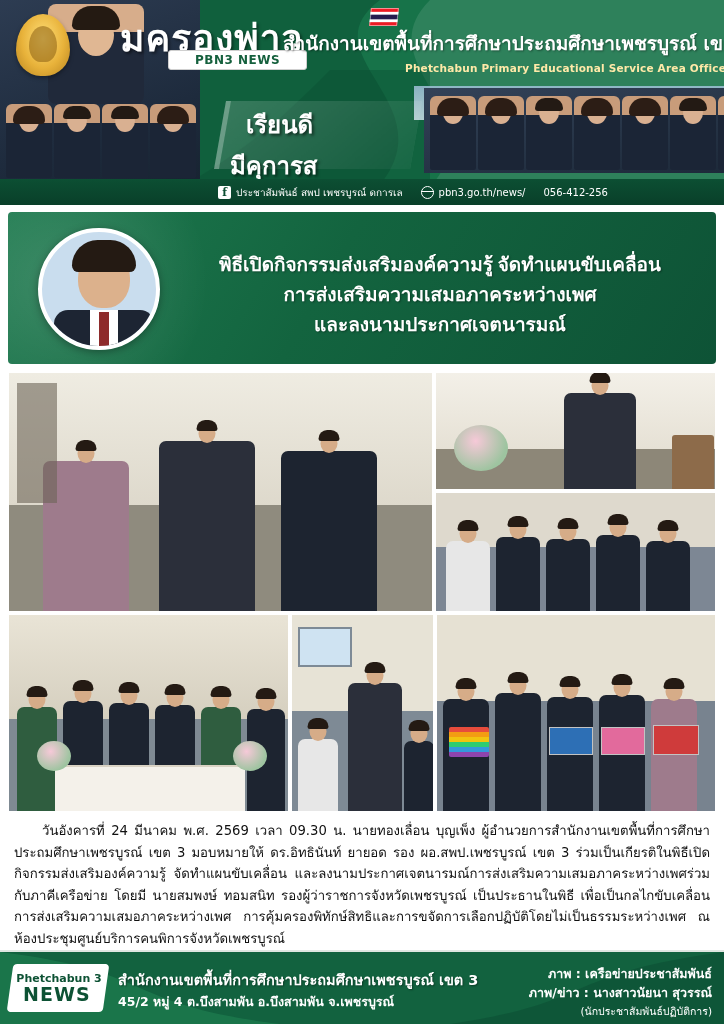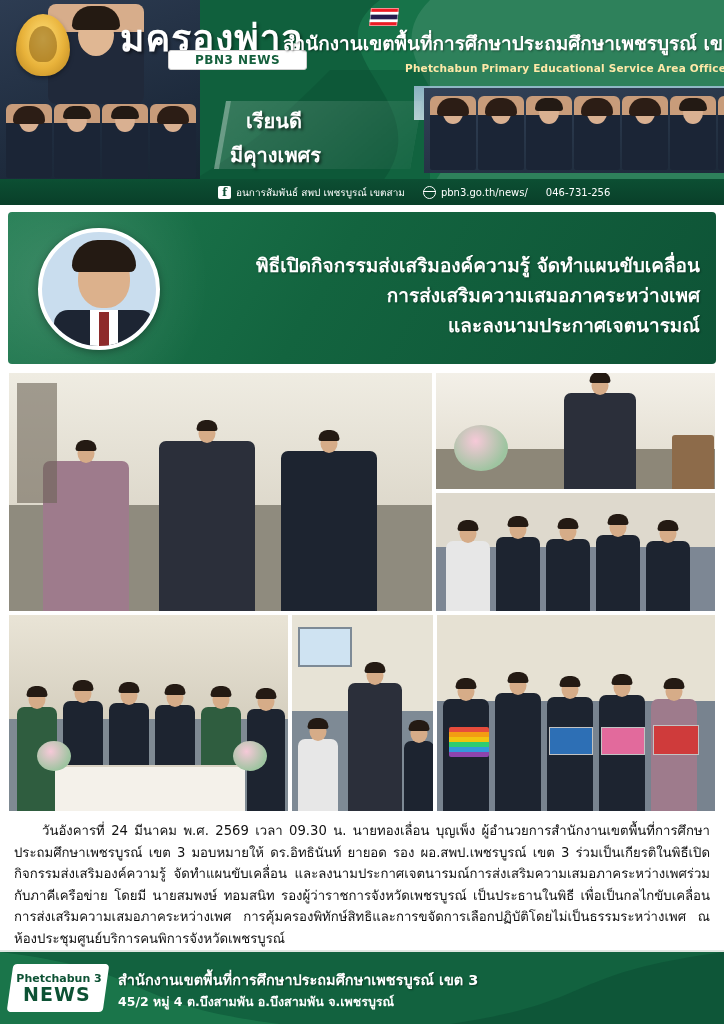--- a/index.html
+++ b/index.html
@@ -112,21 +112,21 @@
     position: absolute; right: 0; top: 86px; width: 310px; height: 34px;
     background: linear-gradient(180deg,#9fc0d8 0%, #cfe0ea 100%);
     opacity: .85;
   }
 
   .slogan {
     position: absolute; left: 228px; top: 105px;
     width: 180px; height: 62px;
   }
   .slogan .s1, .slogan .s2 {
-    color: #ffffff; font-weight: bold; font-size: 20px;
+    color: #ffffff; font-weight: bold; font-size: 24px;
     text-shadow: 2px 2px 3px rgba(0,0,0,.55);
     white-space: nowrap;
   }
   .slogan .s1 { margin-left: 18px; }
   .slogan .s2 { margin-left: 2px; margin-top: 2px; }
   .slogan-ribbon {
     position: absolute; left: -8px; top: -4px; width: 196px; height: 68px;
     background: linear-gradient(135deg, rgba(255,255,255,.16), rgba(255,255,255,.03));
     transform: skewX(-10deg);
     border-left: 5px solid rgba(255,255,255,.35);
@@ -178,21 +178,21 @@
     box-shadow: 0 2px 8px rgba(0,0,0,.35);
   }
   .portrait .face { position:absolute; left:36px; top:16px; width:52px;height:60px;border-radius:50% 50% 45% 45%; background:#dcb18c; }
   .portrait .hair { position:absolute; left:30px; top:8px; width:64px;height:32px;border-radius:32px 32px 8px 8px; background:#241a13; }
   .portrait .body { position:absolute; left:12px; top:78px; width:100px;height:48px;border-radius:14px 14px 0 0; background:#1d2533; }
   .portrait .shirt{ position:absolute; left:48px; top:78px; width:28px;height:48px; background:#ffffff; }
   .portrait .tie  { position:absolute; left:57px; top:80px; width:10px;height:36px; background:#8e2b2b; }
 
   .title-lines {
     position: absolute; left: 172px; top: 38px; width: 520px;
-    text-align: right; color: #ffffff;
+    text-align: center; color: #ffffff; font-family: Liberation Serif, serif;
   }
   .title-lines div {
     font-size: 19px; font-weight: bold; line-height: 30px;
     text-shadow: 1px 1px 2px rgba(0,0,0,.35);
   }
 
   
   .grid { position: absolute; left: 8px; top: 372px; width: 708px; height: 440px; }
   .ph {
     position: absolute; overflow: hidden;
@@ -324,36 +324,36 @@
       <div class="jod-maai">มครองพ่าว</div>
       <div class="pbn3-badge">PBN3 NEWS</div>
       <div class="flag-mini"></div>
       <div class="org-name">สำนักงานเขตพื้นที่การศึกษาประถมศึกษาเพชรบูรณ์ เขต 3</div>
       <div class="org-name-en">Phetchabun Primary Educational Service Area Office 3</div>
     </div>
 
     <div class="slogan">
       <div class="slogan-ribbon"></div>
       <div class="s1" style="position:relative">เรียนดี</div>
-      <div class="s2" style="position:relative">มีคุางเพศร</div>
+      <div class="s2" style="position:relative">มีคุการส</div>
     </div>
 
 
     <div class="hdr-bar">
       <div style="width:200px"></div>
       <div class="item">
         <span class="fb-icon">f</span>
-        <span>อนการสัมพันธ์ สพป เพชรบูรณ์ เขตสาม</span>
+        <span>ประชาสัมพันธ์ สพป เพชรบูรณ์ ดการเล</span>
       </div>
       <div class="item">
         <span class="www-icon"></span>
         <span>pbn3.go.th/news/</span>
       </div>
       <div class="item phone-dot">
-        <span>046-731-256</span>
+        <span>056-412-256</span>
       </div>
     </div>
   </div>
 
   <div class="title-card">
     <div class="swoosh"></div>
     <div class="portrait">
       <div class="body"></div>
         <div class="shirt"></div>
         <div class="tie"></div>
@@ -444,15 +444,20 @@
       <path d="M0,0 L724,0 L724,72 L0,72 Z" fill="#12623f"></path>
       <path d="M0,0 C160,20 120,52 280,72 L0,72 Z" fill="#1d7a4e" opacity=".8"></path>
       <path d="M724,0 C560,22 600,50 450,72 L724,72 Z" fill="#0c4f33" opacity=".6"></path>
     </svg>
     <div class="foot-logo">
       <span class="l1">Phetchabun 3</span>
       <span class="l2">NEWS</span>
     </div>
     <div class="foot-org">สำนักงานเขตพื้นที่การศึกษาประถมศึกษาเพชรบูรณ์ เขต 3</div>
     <div class="foot-addr">45/2 หมู่ 4 ต.บึงสามพัน อ.บึงสามพัน จ.เพชรบูรณ์</div>
+    <div class="foot-right">
+      <div>ภาพ : เครือข่ายประชาสัมพันธ์</div>
+      <div>ภาพ/ข่าว : นางสาวนัยนา สุวรรณ์</div>
+      <div class="small">(นักประชาสัมพันธ์ปฏิบัติการ)</div>
+    </div>
   </div>
 
 </div>
 
 </body></html>

